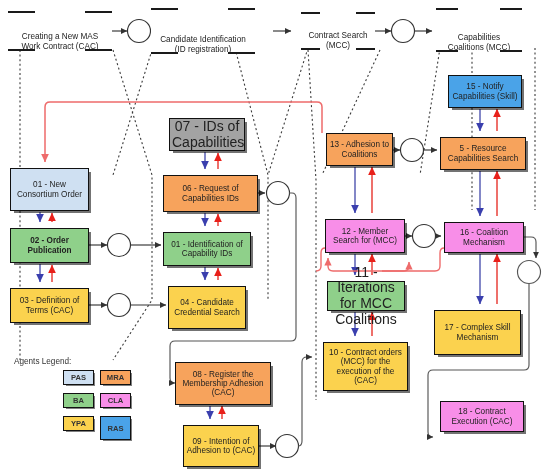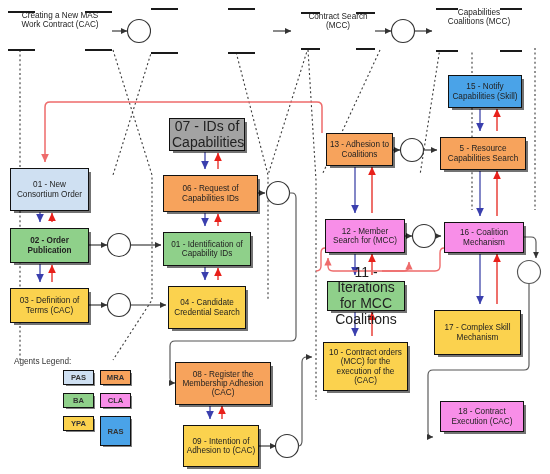--- a/index.html
+++ b/index.html
@@ -3,21 +3,21 @@
 <meta charset="utf-8">
 <style>
   html,body{margin:0;padding:0;background:#ffffff;}
   body{width:550px;height:474px;font-family:"Liberation Sans",sans-serif;position:relative;overflow:hidden;}
   #canvas{position:absolute;left:0;top:0;width:550px;height:474px;}
   svg{position:absolute;left:0;top:0;width:550px;height:474px;}
   .node{position:absolute;box-sizing:border-box;display:flex;align-items:center;justify-content:center;text-align:center;
         border:1.6px solid #111;color:#222;line-height:1.12;padding:9px 2px;
         box-shadow:3px 3px 0 -1px rgba(0,0,0,0.55);}
   .node span{display:block;width:100%;}
-  .hdr{position:absolute;box-sizing:border-box;display:flex;align-items:flex-start;justify-content:center;text-align:center;
+  .hdr{position:absolute;box-sizing:border-box;display:flex;align-items:flex-end;justify-content:center;text-align:center;
        background:#fff;color:#222;line-height:1.15;}
   .hdr .bl{left:0;top:0;bottom:0;}
   .hdr .br{right:0;top:0;bottom:0;}
   .hdr .bt1{position:absolute;height:2.4px;background:#1a1a1a;top:0;left:0;width:26%;}
   .hdr .bt2{position:absolute;height:2.4px;background:#1a1a1a;top:0;right:0;width:26%;}
   .hdr .bb1{position:absolute;height:2.4px;background:#1a1a1a;bottom:0;left:0;width:26%;}
   .hdr .bb2{position:absolute;height:2.4px;background:#1a1a1a;bottom:0;right:0;width:26%;}
   .hdr span{position:relative;z-index:2;padding:0 5px;}
   .legend-title{position:absolute;font-size:8.2px;color:#333;}
   .chip{position:absolute;box-sizing:border-box;display:flex;align-items:center;justify-content:center;
@@ -144,20 +144,21 @@
       <div class="bb2"></div>
     <span>Creating a New MAS Work Contract (CAC)</span>
   </div>
   <div class="hdr" style="left:151px;top:8px;width:104px;height:46px;font-size:8.2px;">
     <div class="bl"></div>
       <div class="br"></div>
     <div class="bt1"></div>
       <div class="bt2"></div>
       <div class="bb1"></div>
       <div class="bb2"></div>
+    <span>Candidate Identification (ID registration)</span>
   </div>
   <div class="hdr" style="left:301px;top:12px;width:74px;height:38px;font-size:8.2px;">
     <div class="bl"></div>
       <div class="br"></div>
     <div class="bt1"></div>
       <div class="bt2"></div>
       <div class="bb1"></div>
       <div class="bb2"></div>
     <span>Contract Search (MCC)</span>
   </div>
@@ -238,18 +239,18 @@
       </div>
       <div class="chip" style="left: 63px; top: 393px; width: 31px; height: 15px; background: rgb(143, 208, 138);">
         <span>BA</span>
       </div>
       <div class="chip" style="left: 100px; top: 393px; width: 31px; height: 15px; background: rgb(248, 142, 232);">
         <span>CLA</span>
       </div>
       <div class="chip" style="left: 63px; top: 416px; width: 31px; height: 15px; background: rgb(251, 210, 78);">
         <span>YPA</span>
       </div>
-      <div class="chip" style="left: 100px; top: 416px; width: 31px; height: 30px; background: rgb(74, 163, 232);">
+      <div class="chip" style="left: 100px; top: 416px; width: 31px; height: 24px; background: rgb(74, 163, 232);">
         <span>RAS</span>
       </div>
     </div>
 
 </div>
 
 </body></html>

